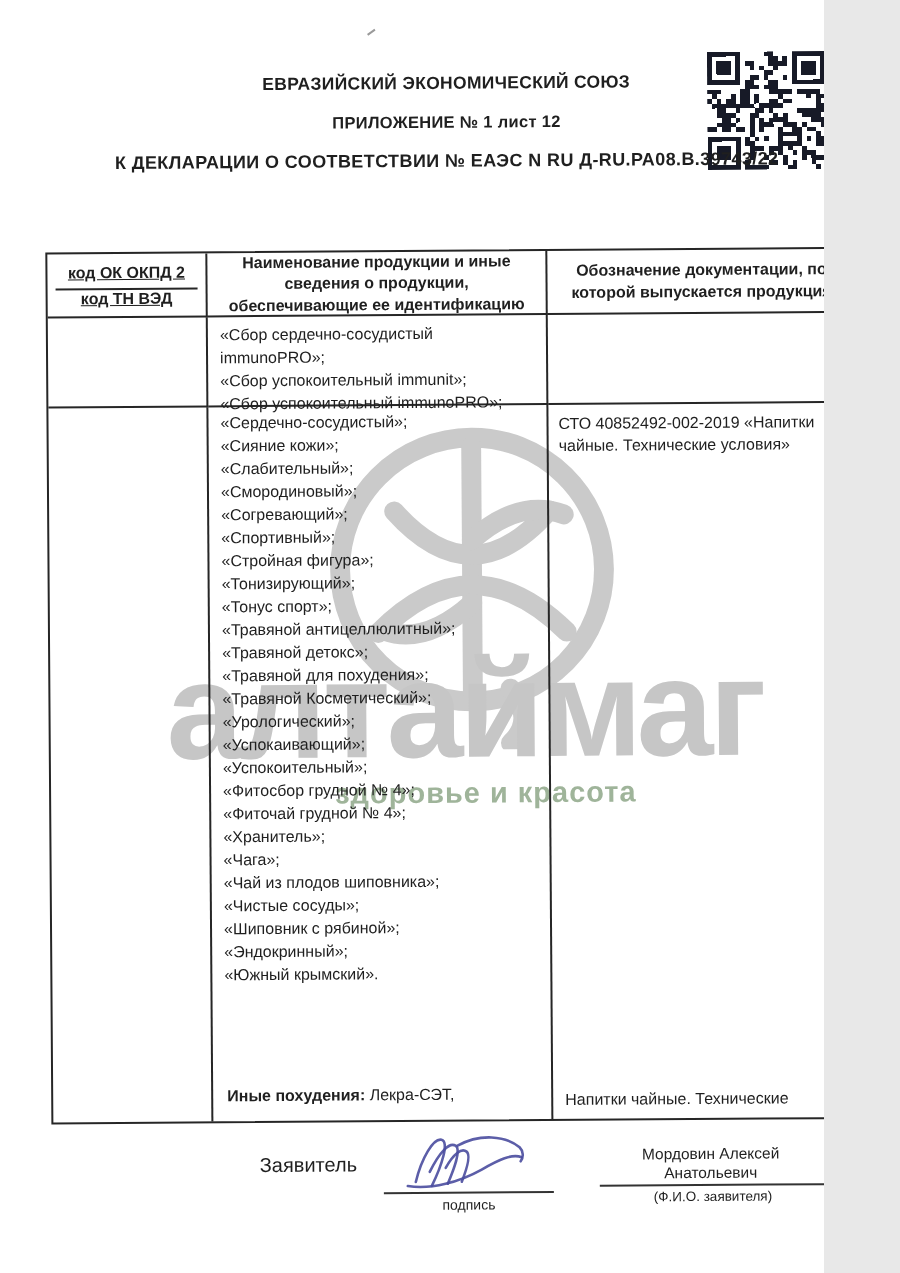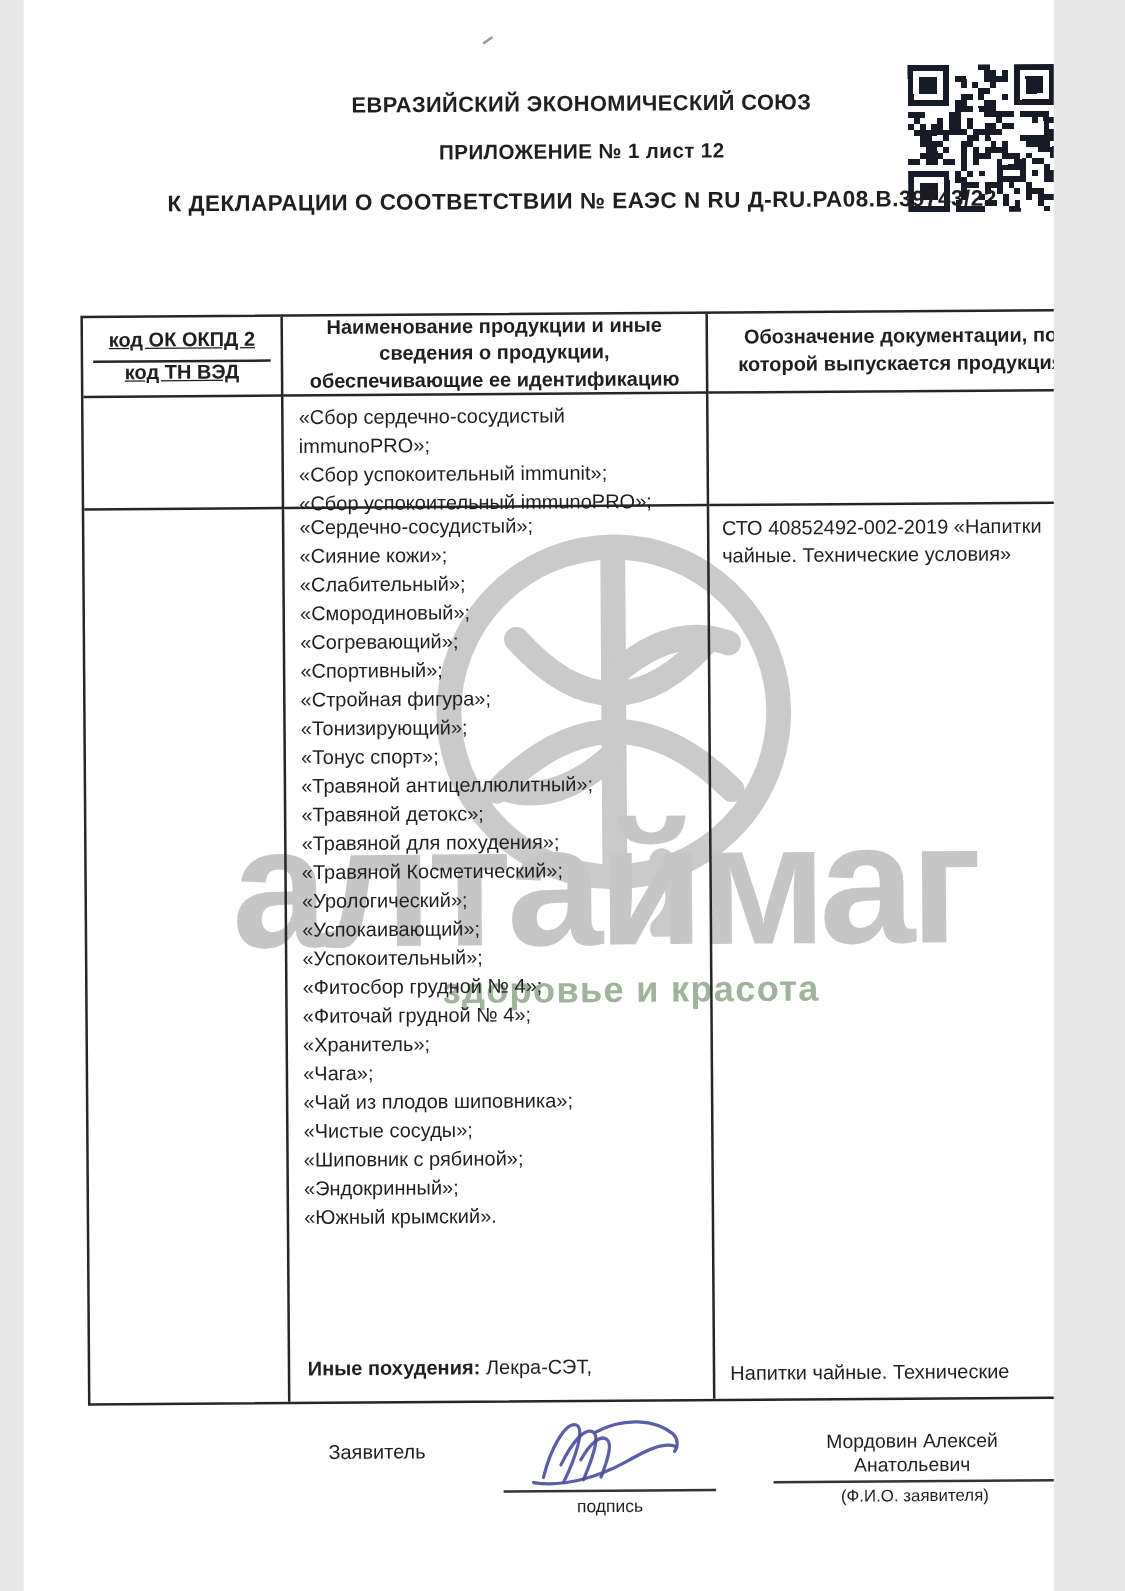--- a/index.html
+++ b/index.html
@@ -1,17 +1,17 @@
 <!DOCTYPE html>
 <html style="--text: #1f1f1f; --border: #262626; --wm-gray: #c6c6c6; --wm-green: #9fb49a; --qr: #171a27; --sig: #4a4d9e;"><head>
 <meta charset="utf-8">
 <style>
   html,body{margin:0;padding:0;background:#e8e8e8;}
   .page{position:relative;width:824px;height:1273px;background:#ffffff;overflow:hidden;
-        font-family:"Liberation Sans",sans-serif;color:var(--text,#1f1f1f);margin-left:19px;}
+        font-family:"Liberation Sans",sans-serif;color:var(--text,#1f1f1f);}
   .tilt{position:absolute;inset:0;transform:rotate(-0.4deg);transform-origin:50% 50%;}
 
   
   .hdr{position:absolute;left:0;width:900px;text-align:center;font-weight:bold;z-index:3;}
   .l1{top:73px;font-size:17.5px;letter-spacing:.3px;}
   .l2{top:113px;font-size:16.5px;letter-spacing:.3px;}
   .l3{top:151px;font-size:18px;letter-spacing:.4px;white-space:nowrap;}
   .pen-mark{position:absolute;left:371px;top:31px;width:9px;height:2px;background:#9a9a9a;
             transform:rotate(-35deg);z-index:1;}
 
@@ -40,21 +40,21 @@
   .okpd-bottom{padding-top:0;text-decoration:underline;}
   .ch{font-weight:bold;font-size:16px;text-align:center;display:flex;align-items:center;
       justify-content:center;line-height:1.35;padding:4px 10px;}
   .plist{font-size:16px;line-height:23px;padding:4px 6px 0 12px;}
   .r1 .plist{padding-top:6px;max-width:300px;}
   .other-info{position:absolute;left:14px;bottom:16px;font-size:16px;white-space:nowrap;}
   .sto{font-size:16px;line-height:22px;padding:8px 8px 0 10px;}
   .sto-bottom{position:absolute;left:12px;bottom:10px;font-size:16px;white-space:nowrap;}
 
   
-  .applicant{position:absolute;left:240px;top:1153px;font-size:16px;z-index:2;}
+  .applicant{position:absolute;left:256px;top:1153px;font-size:20px;z-index:2;}
   .sig-svg{position:absolute;left:396px;top:1128px;width:140px;height:66px;z-index:3;}
   .sig-svg path{fill:none;stroke:var(--sig,#4a4d9e);stroke-width:2.6;stroke-linecap:round;opacity:.9;}
   .sig-line{position:absolute;left:380px;top:1192px;width:170px;border-top:2px solid #333;z-index:2;}
   .sig-caption{position:absolute;left:380px;top:1197px;width:170px;text-align:center;font-size:14px;z-index:2;}
   .name{position:absolute;left:596px;top:1147px;width:222px;text-align:center;font-size:15.5px;
         line-height:18.5px;z-index:2;}
   .name-line{position:absolute;left:596px;top:1186px;width:226px;border-top:2px solid #333;z-index:2;}
   .name-caption{position:absolute;left:596px;top:1191px;width:226px;text-align:center;font-size:13.5px;z-index:2;}
 </style>
 </head>

